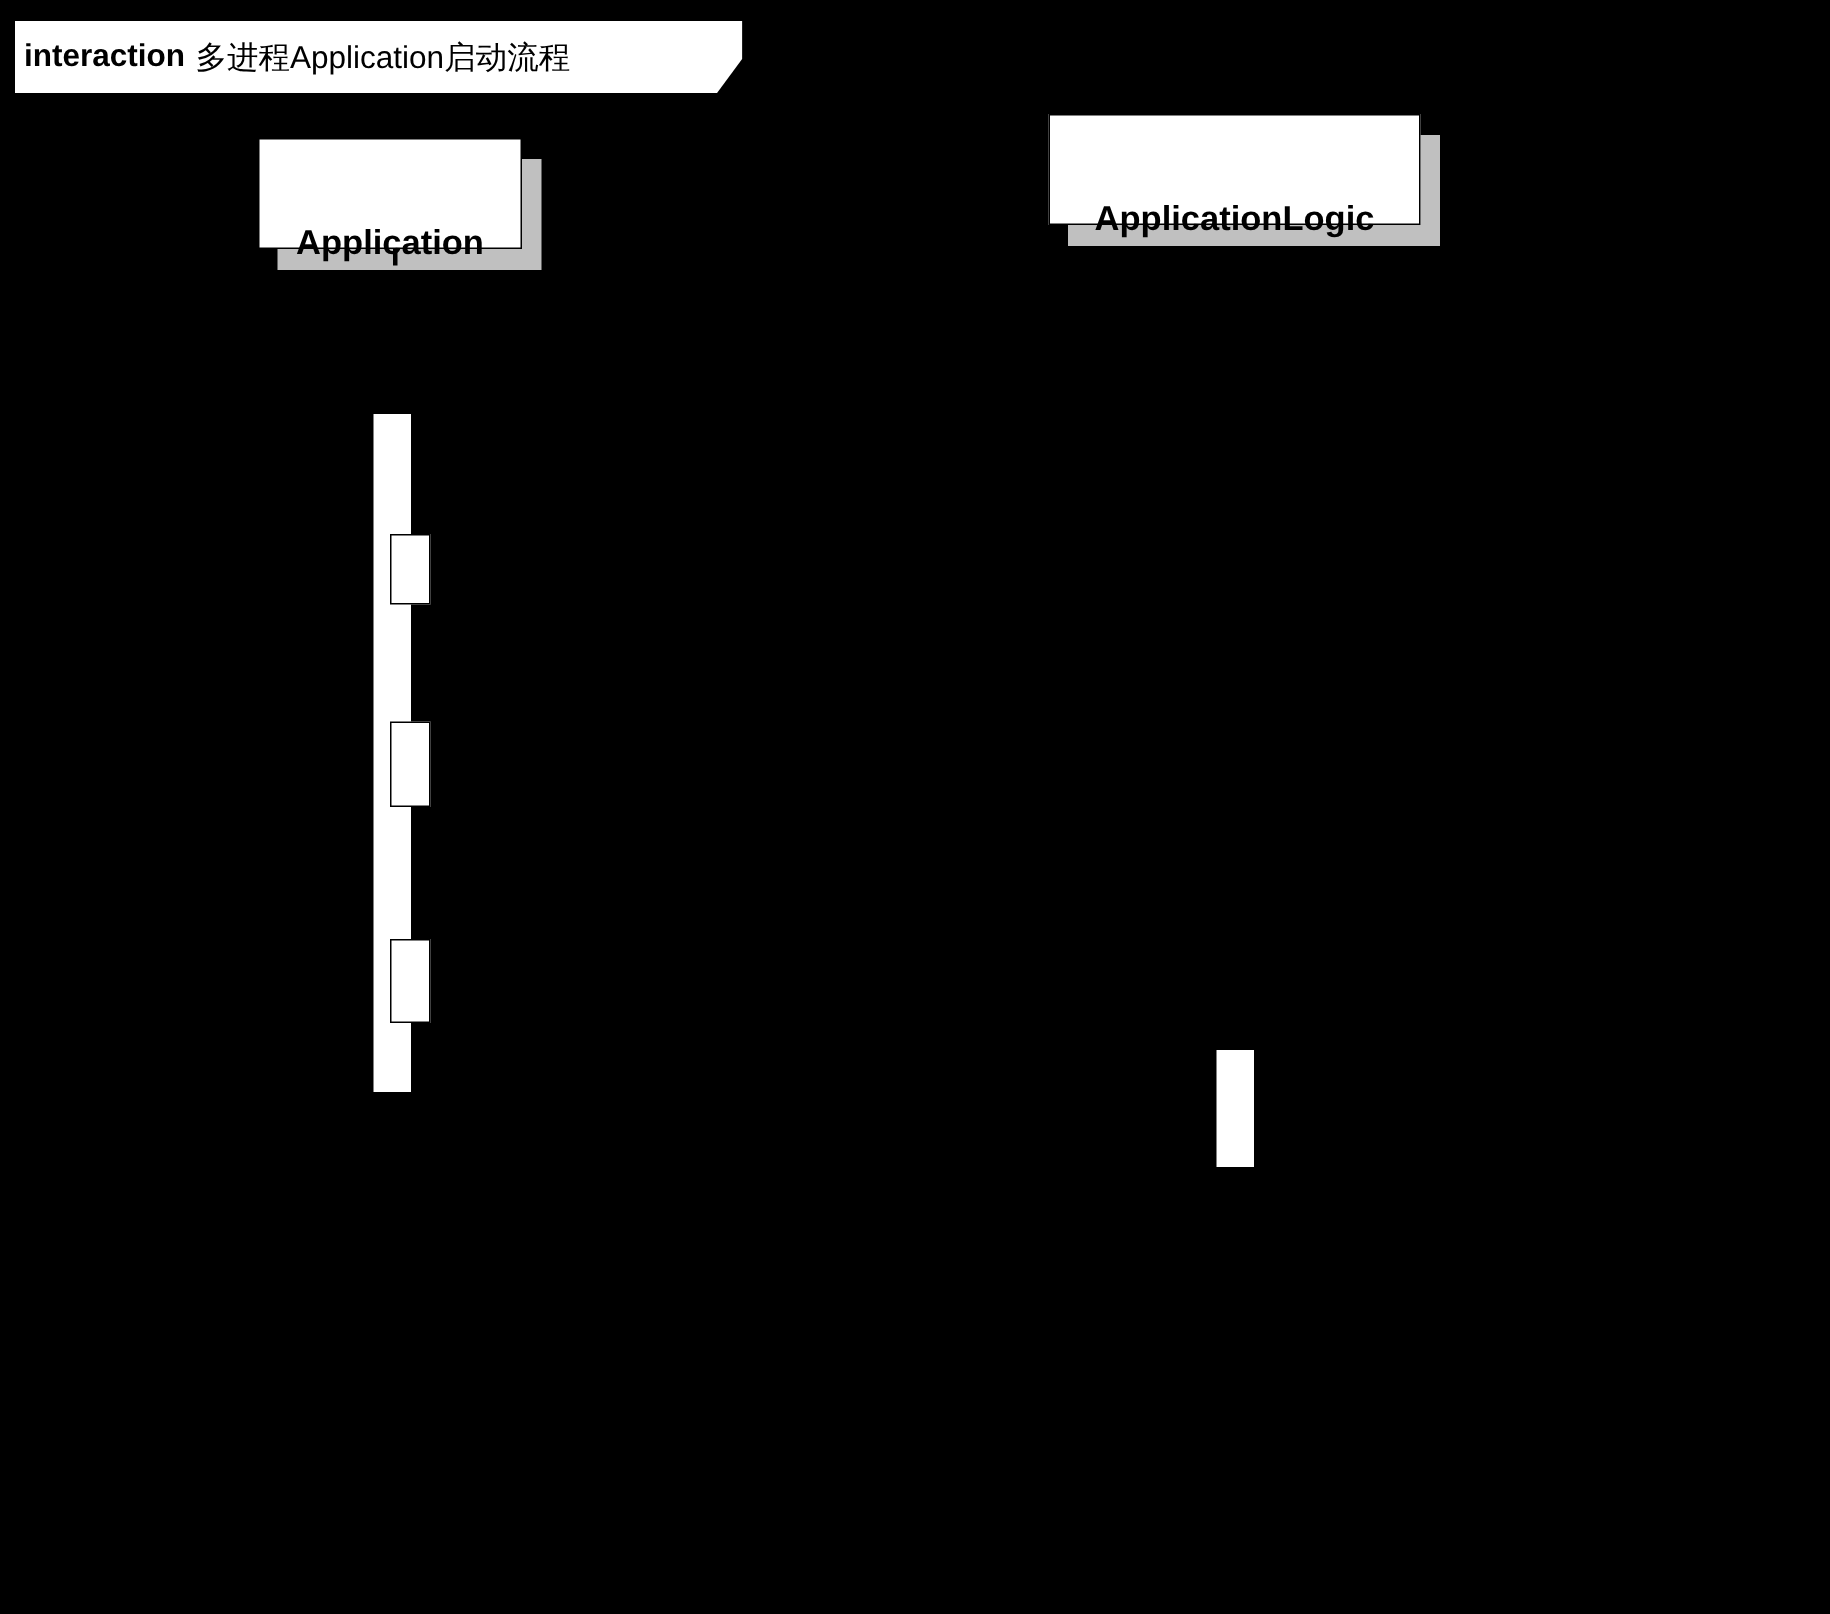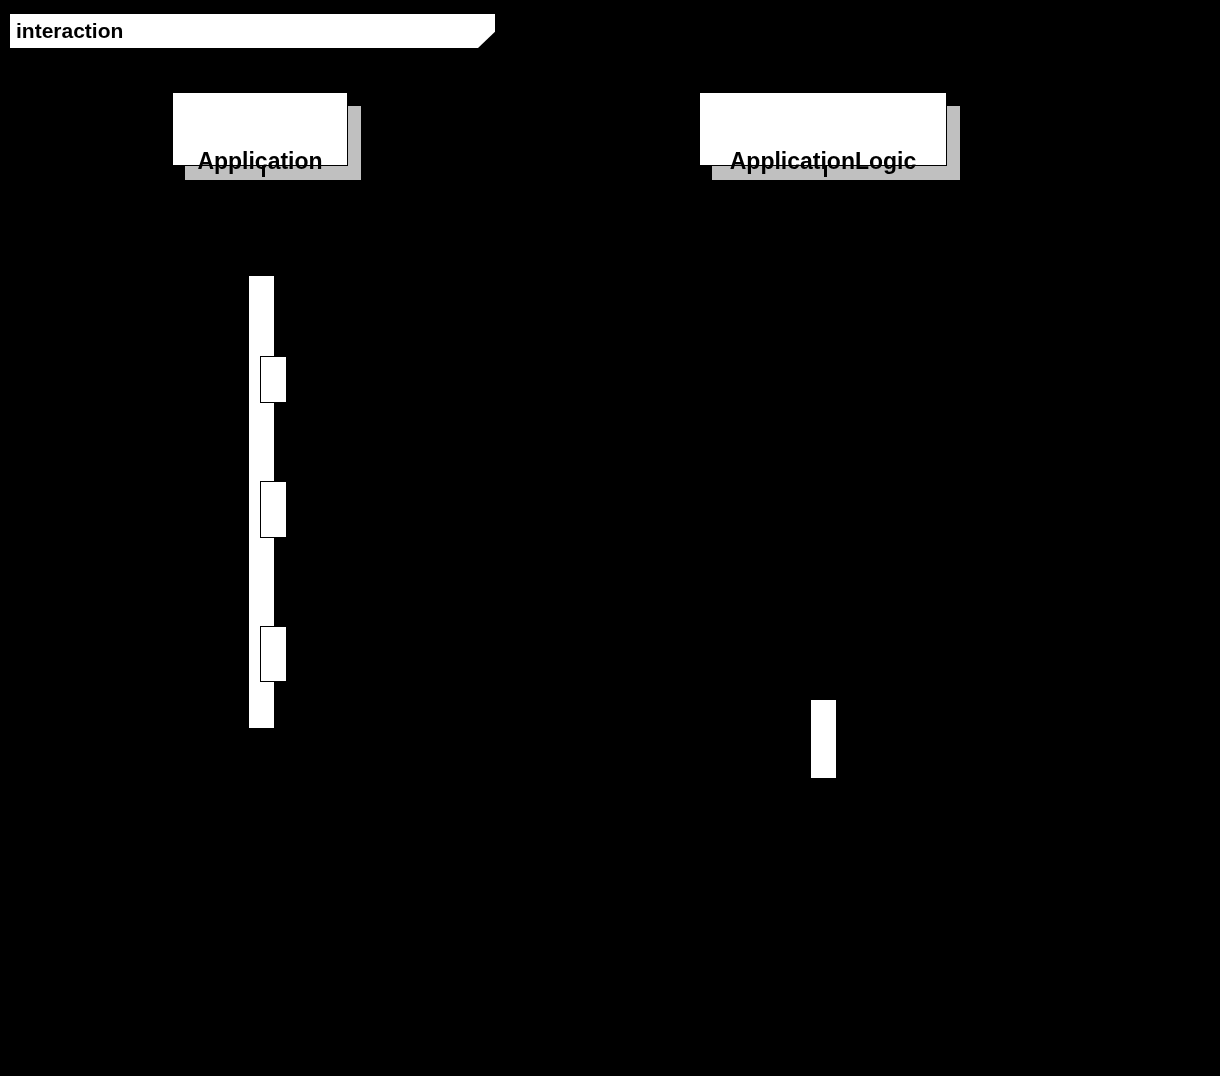--- a/index.html
+++ b/index.html
@@ -19,21 +19,21 @@
     background: #000000;
     overflow: hidden;
   }
 
   
   .frame-tab {
     position: absolute;
     left: 10px;
     top: 14px;
     width: 485px;
-    height: 34px;
+    height: 48px;
     background: #ffffff;
     color: #000000;
     -webkit-clip-path: polygon(0 0, 100% 0, 100% 52%, 96.5% 100%, 0 100%);
     clip-path: polygon(0 0, 100% 0, 100% 52%, 96.5% 100%, 0 100%);
     box-sizing: border-box;
     display: flex;
     align-items: center;
     padding-left: 6px;
     white-space: nowrap;
   }
@@ -112,34 +112,35 @@
     border: none;
   }
 </style>
 </head>
 <body>
 
 <div id="canvas">
 
   <div class="frame-tab">
     <span class="frame-tab-kind">interaction</span>
+    <span class="frame-tab-name">多进程Application启动流程</span>
   </div>
 
   <div class="lifeline" style="left:260px; top:166px; height:874px;"></div>
   <div class="lifeline" style="left:823px; top:166px; height:874px;"></div>
 
   <div class="participant" style="left:172px; top:92px; width:176px; height:74px;">
     <div class="participant-shadow"></div>
     <div class="participant-box">
       <span class="participant-label">Application</span>
     </div>
   </div>
   <div class="lifeline-tick" style="left:262px; top:166px;"></div>
 
-  <div class="participant" style="left:699px; top:92px; width:248px; height:74px;">
+  <div class="participant" style="left:699px; top:76px; width:248px; height:74px;">
     <div class="participant-shadow"></div>
     <div class="participant-box">
       <span class="participant-label">ApplicationLogic</span>
     </div>
   </div>
   <div class="lifeline-tick" style="left:824px; top:166px;"></div>
 
   <div class="activation root" style="left:249px; top:276px; width:25px; height:452px;"></div>
 
   <div class="activation" style="left:260px; top:356px; width:27px; height:47px;"></div>

